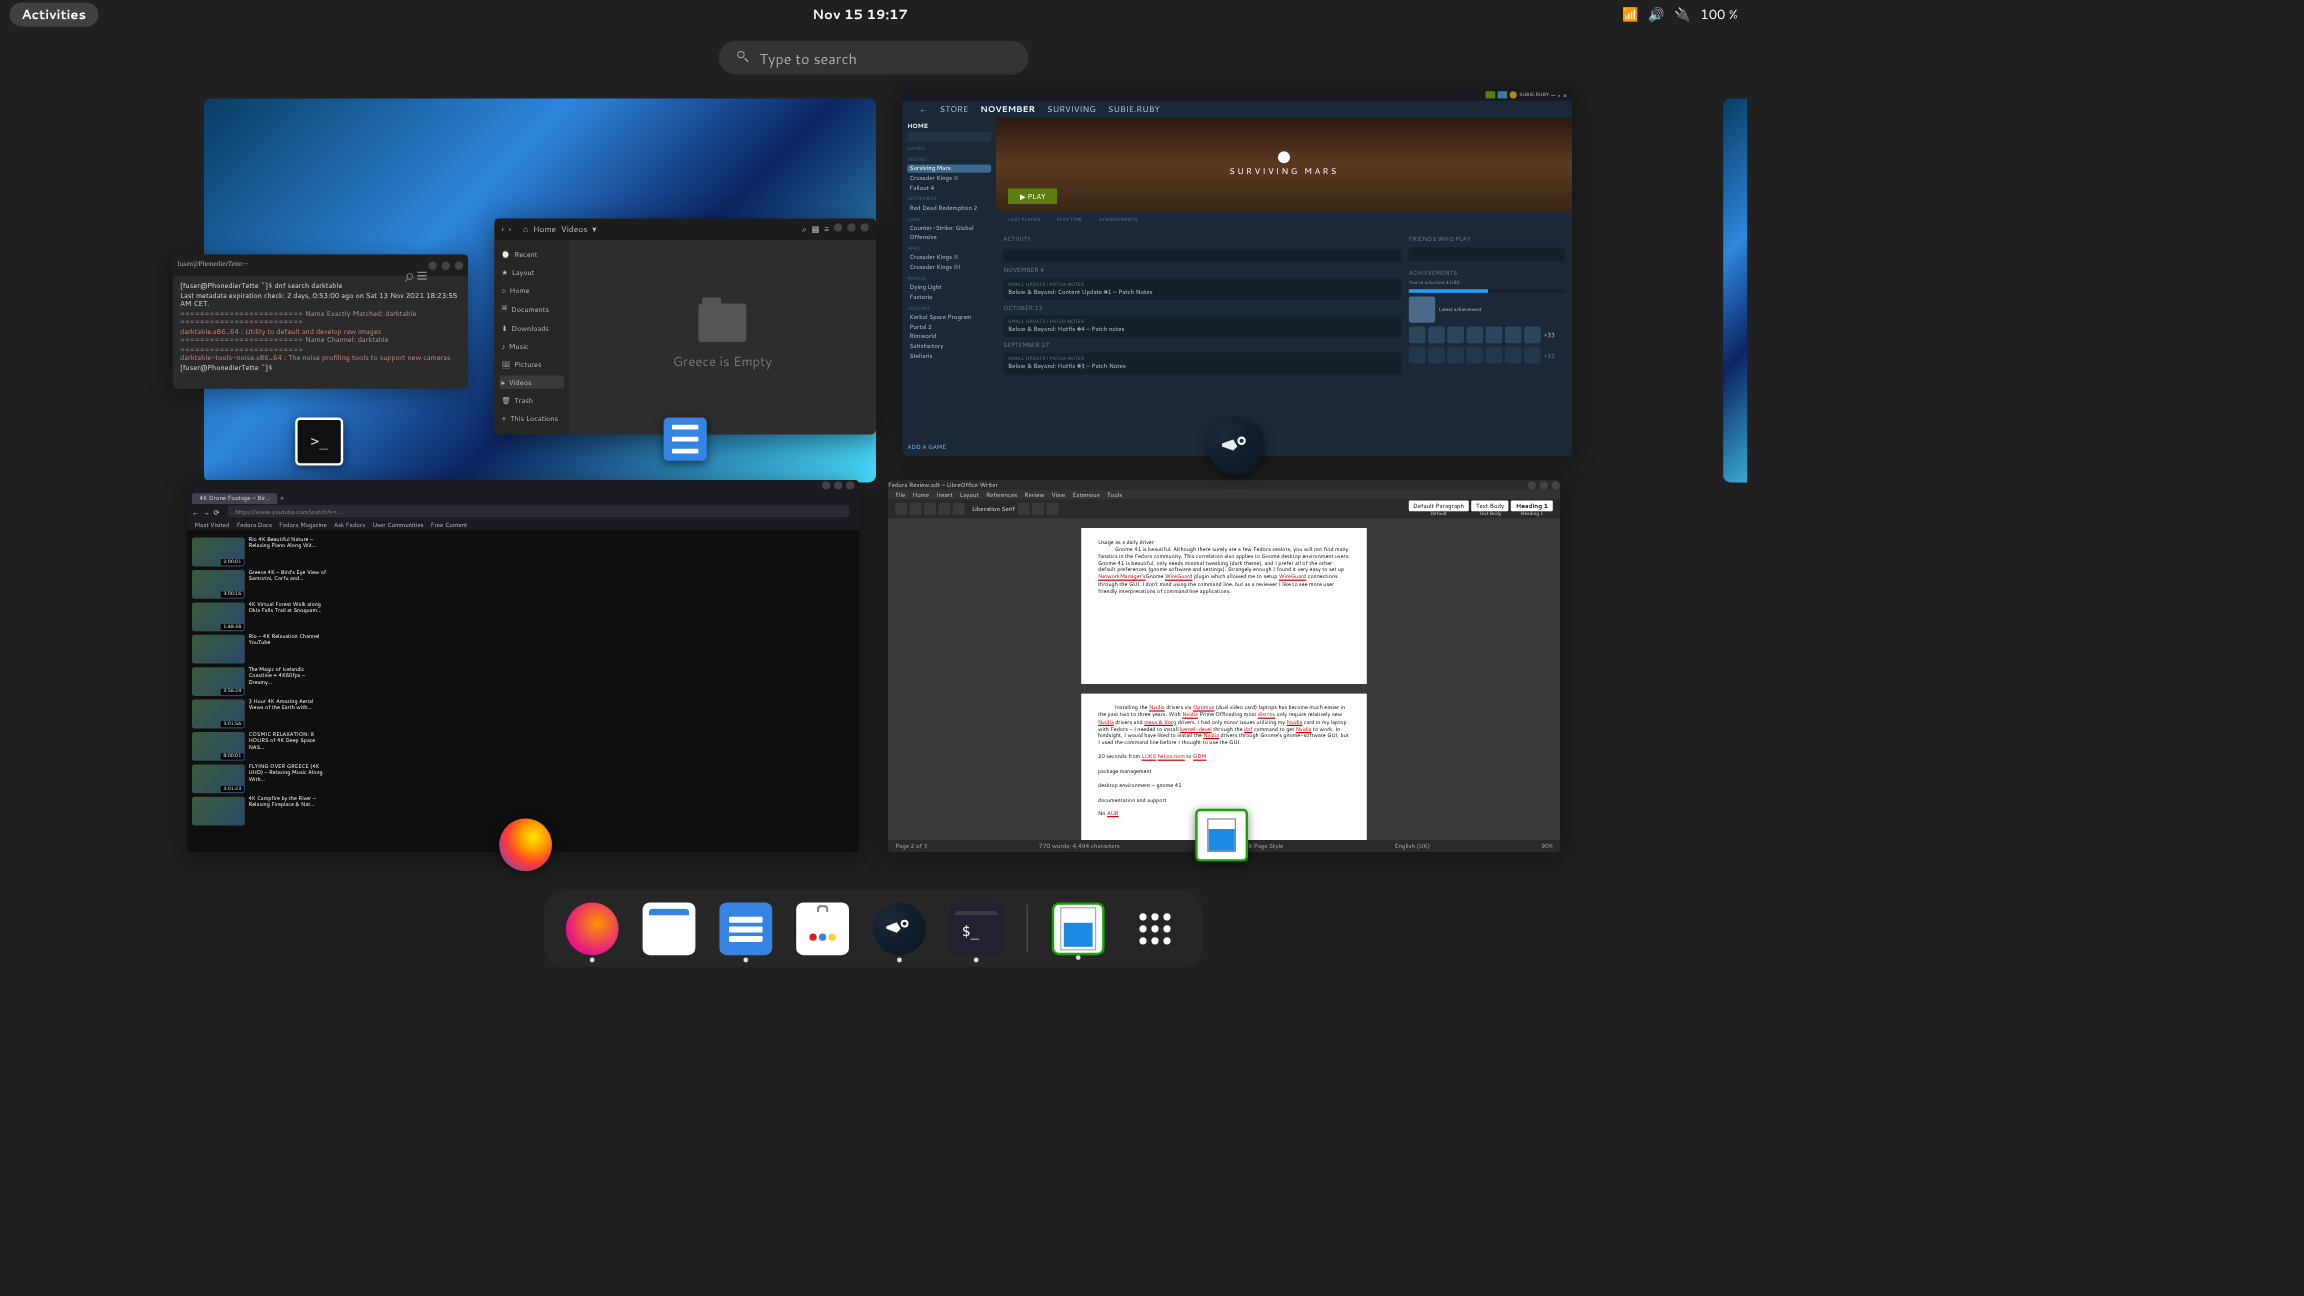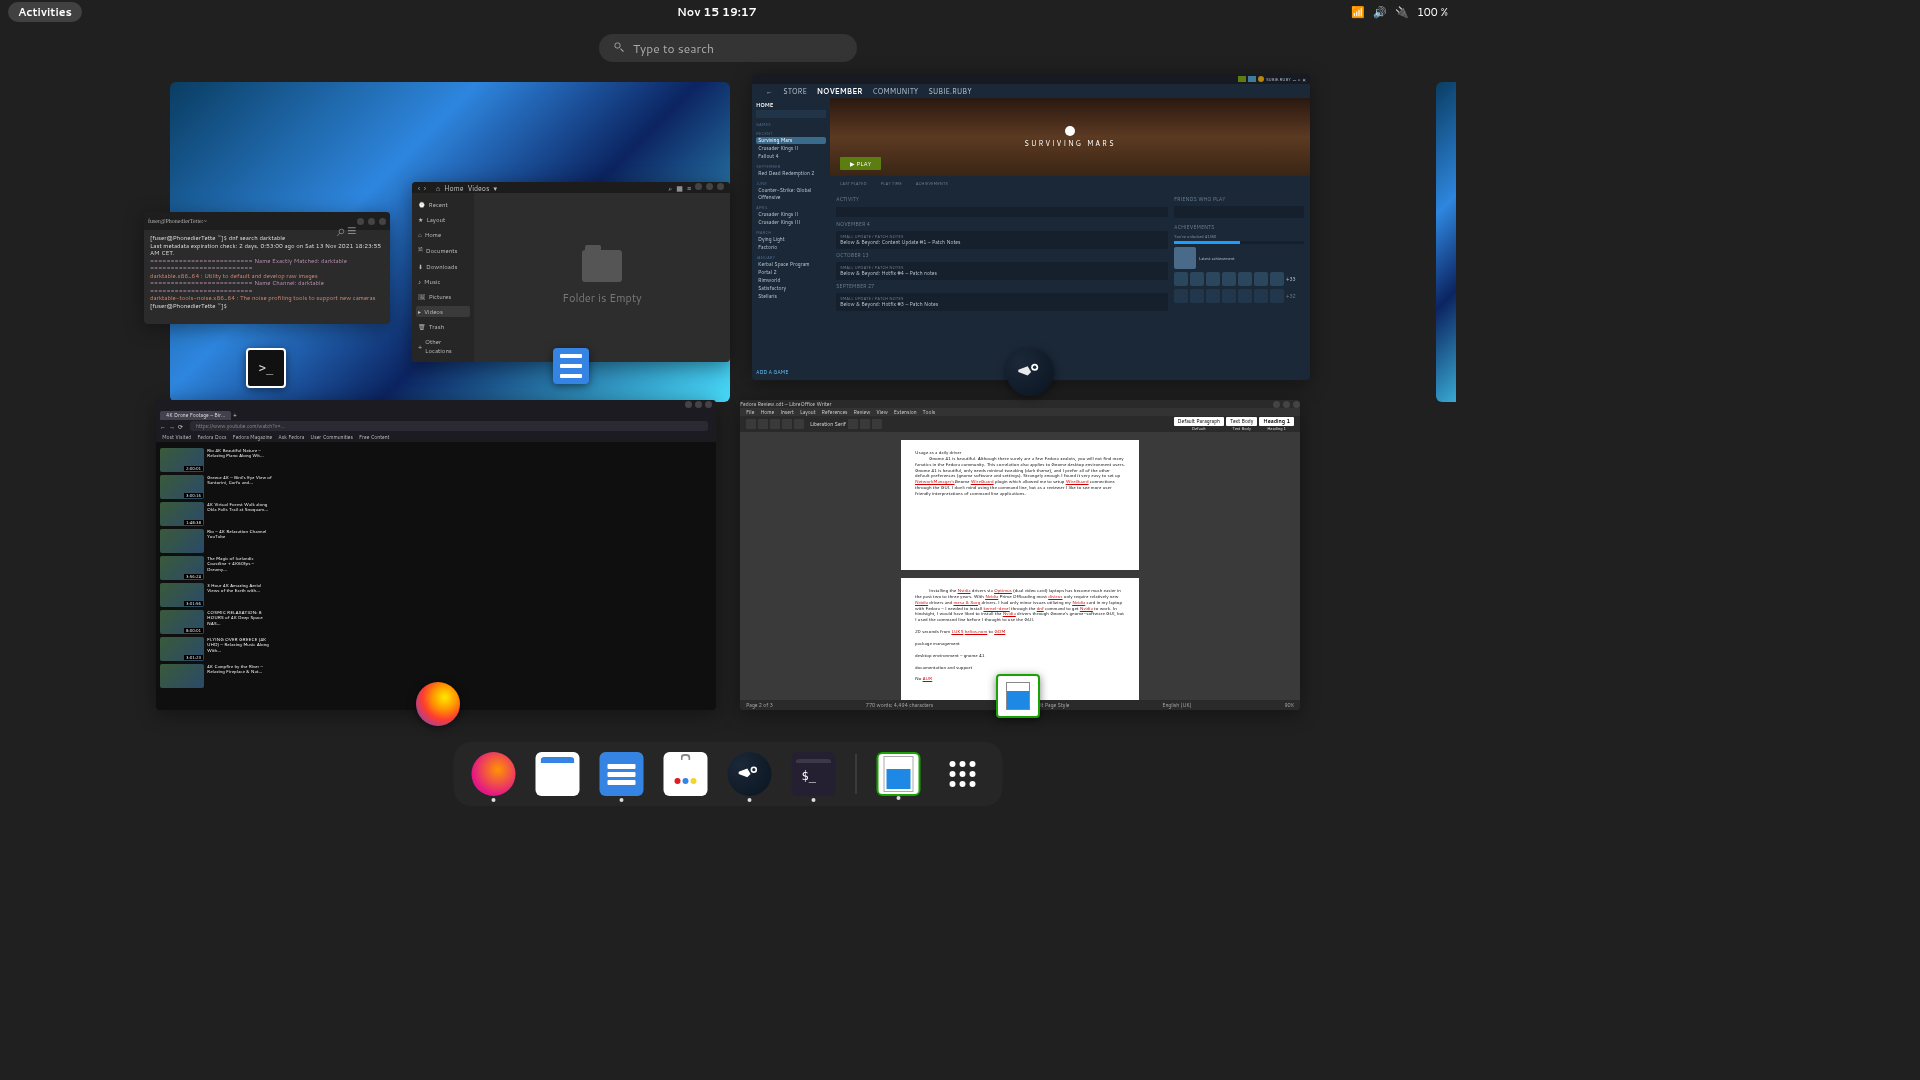--- a/index.html
+++ b/index.html
@@ -227,45 +227,45 @@
         <div class="item active">
             <span>▸</span>
             <span>Videos</span>
           </div>
         <div class="item">
             <span>🗑</span>
             <span>Trash</span>
           </div>
         <div class="item">
             <span>+</span>
-            <span>Other Locations</span>
+            <span>This Locations</span>
           </div>
       </div>
       <div class="nau-main">
         <div class="folder-icon"></div>
-        <div class="empty">Folder is Empty</div>
+        <div class="empty">Greece is Empty</div>
       </div>
     </div>
   </div>
 
   <div class="window-thumb steam" style="left:752px; top:4px; width:558px; height:306px;">
     <div class="steam-hdr">
       <div style="background:#5c7e10;width:8px;height:6px;"></div>
       <div style="background:#417a9b;width:8px;height:6px;"></div>
       <div style="background:#b8860b;width:6px;height:6px;border-radius:50%;"></div>
       <span style="font-size:4px;">SUBIE.RUBY</span>
       <span>–</span>
       <span>▫</span>
       <span>×</span>
     </div>
     <div class="steam-nav">
       <span>←</span>
       <span>STORE</span>
       <span class="active">NOVEMBER</span>
-      <span>COMMUNITY</span>
+      <span>SURVIVING</span>
       <span>SUBIE.RUBY</span>
     </div>
     <div class="steam-body">
       <div class="steam-side">
         <div style="color:#fff;font-weight:600;">HOME</div>
         <input style="background: rgb(34, 52, 71); border: none; height: 8px; font-size: 4px; padding: 0px 2px; color: rgb(255, 255, 255);">
         <div class="shdr">GAMES</div>
         <div class="shdr">RECENT</div>
         <div class="sgame sel">Surviving Mars</div>
         <div class="sgame">Crusader Kings II</div>

